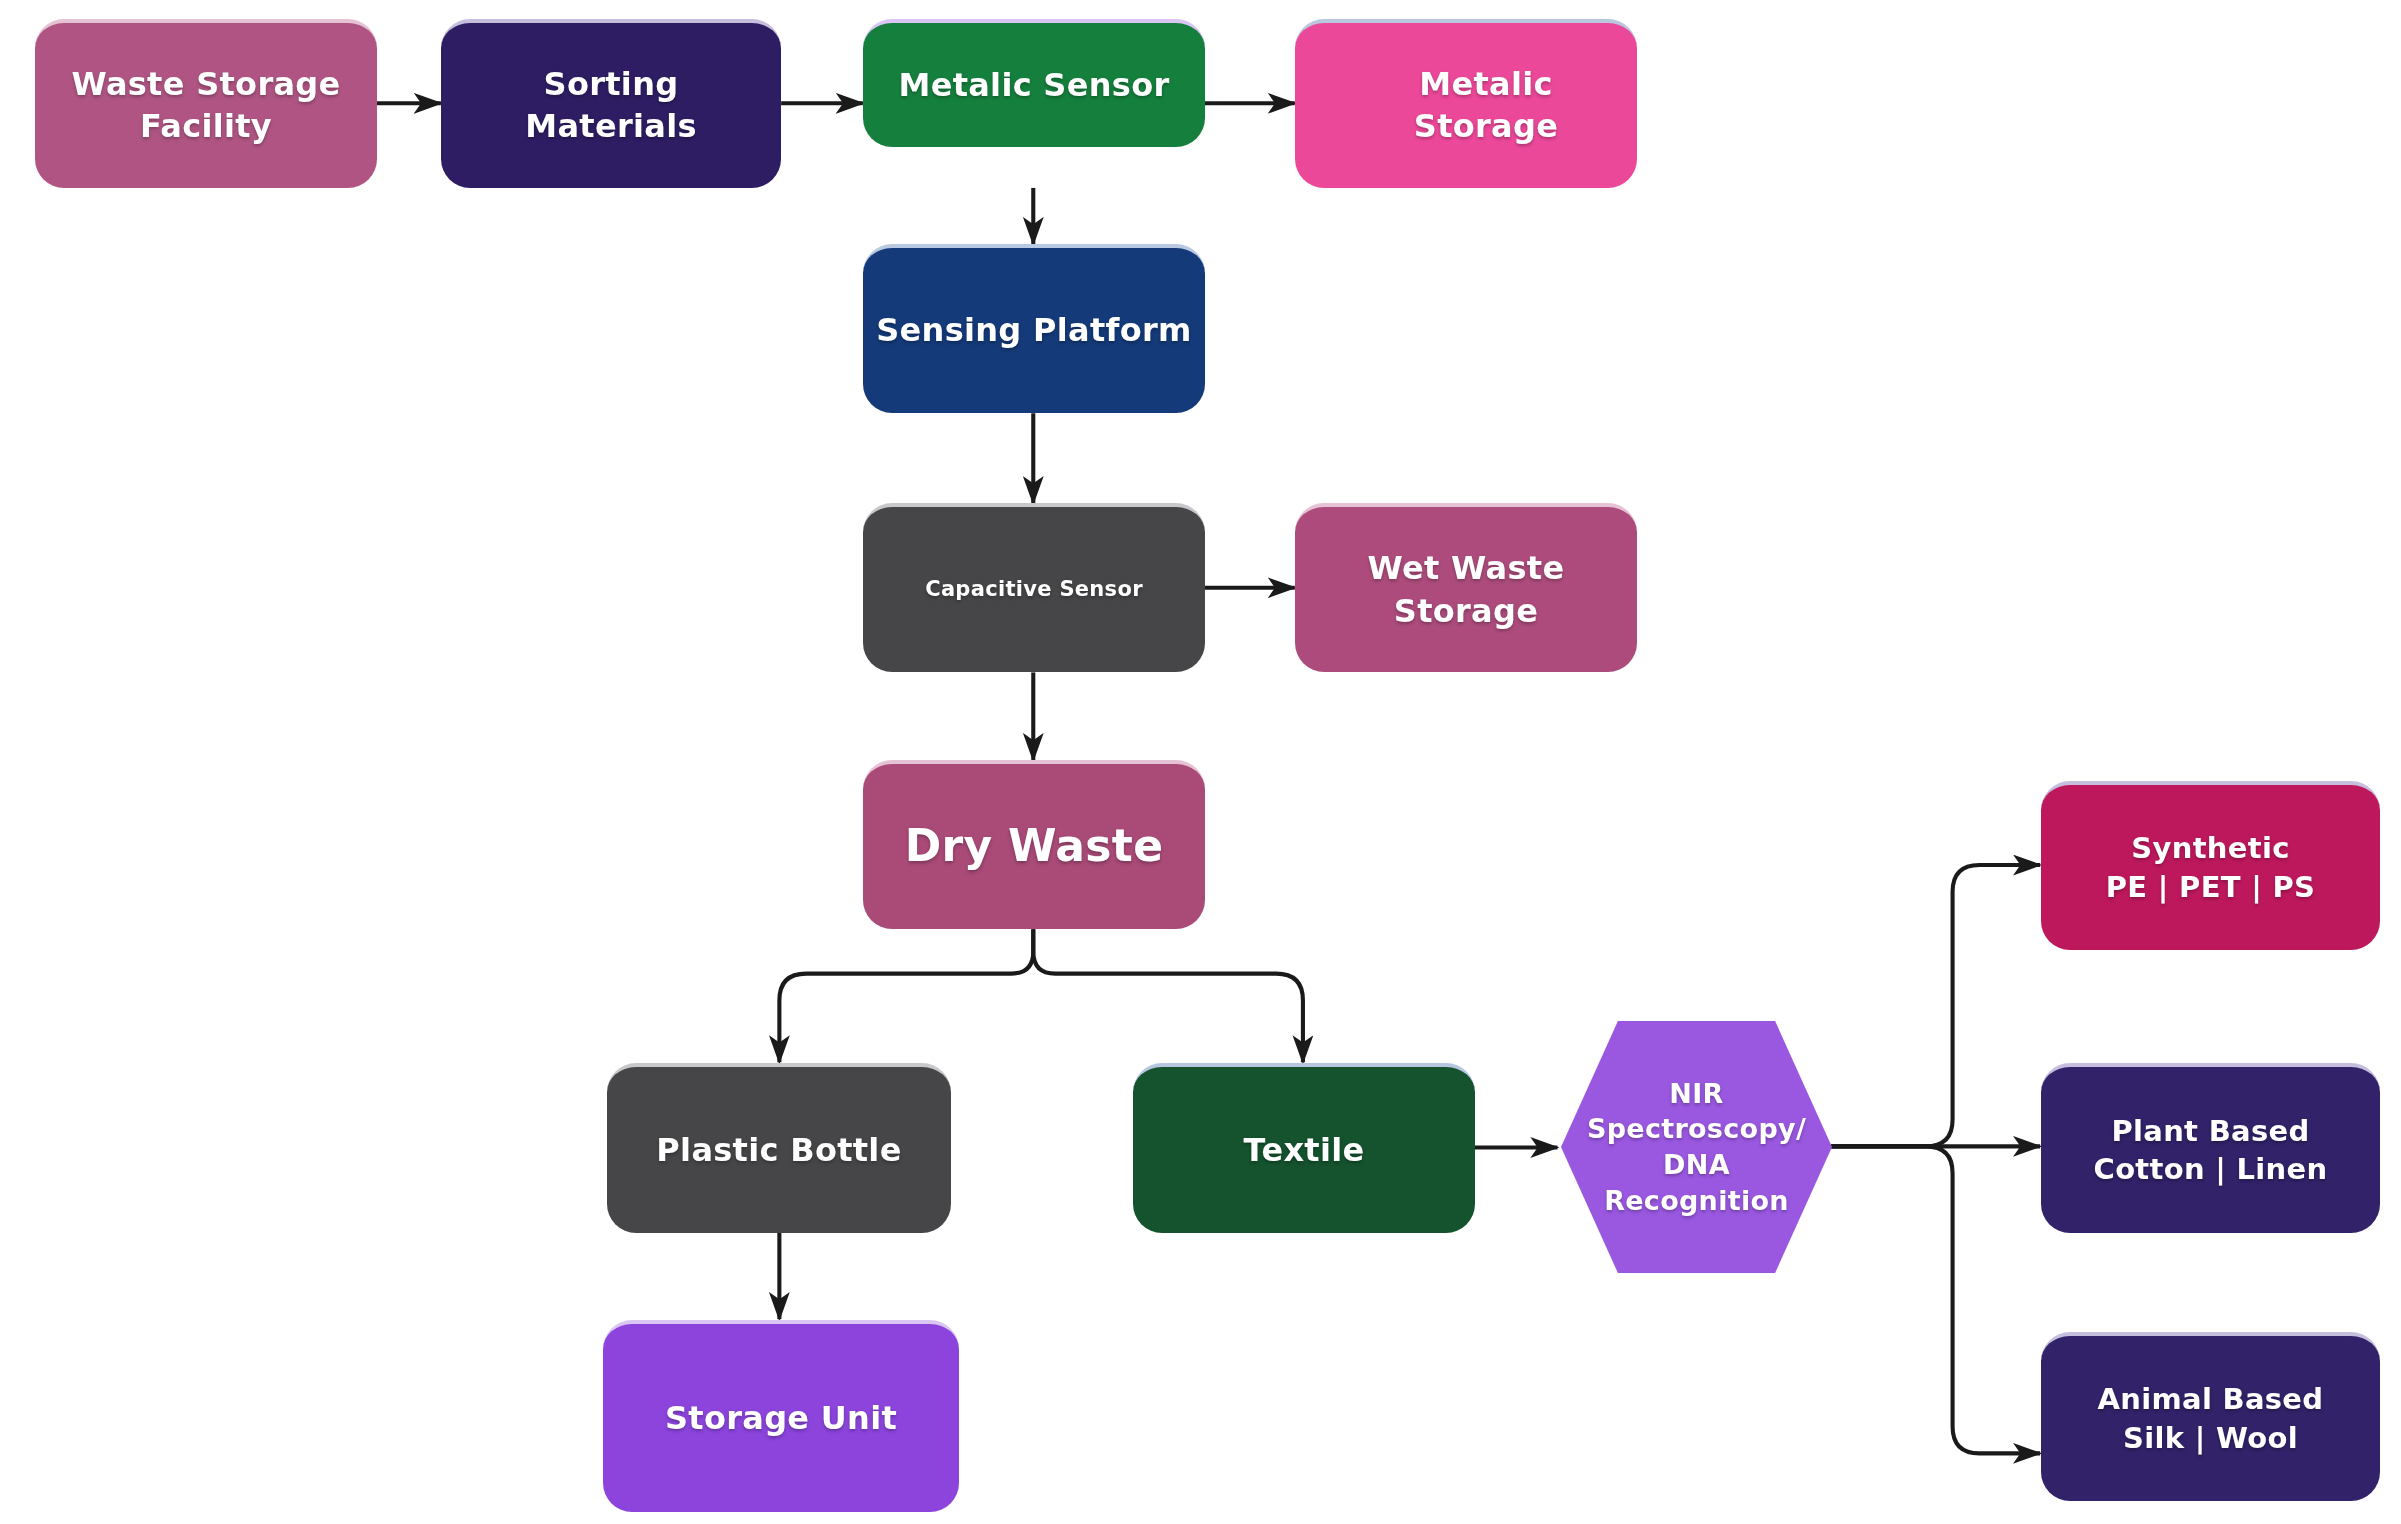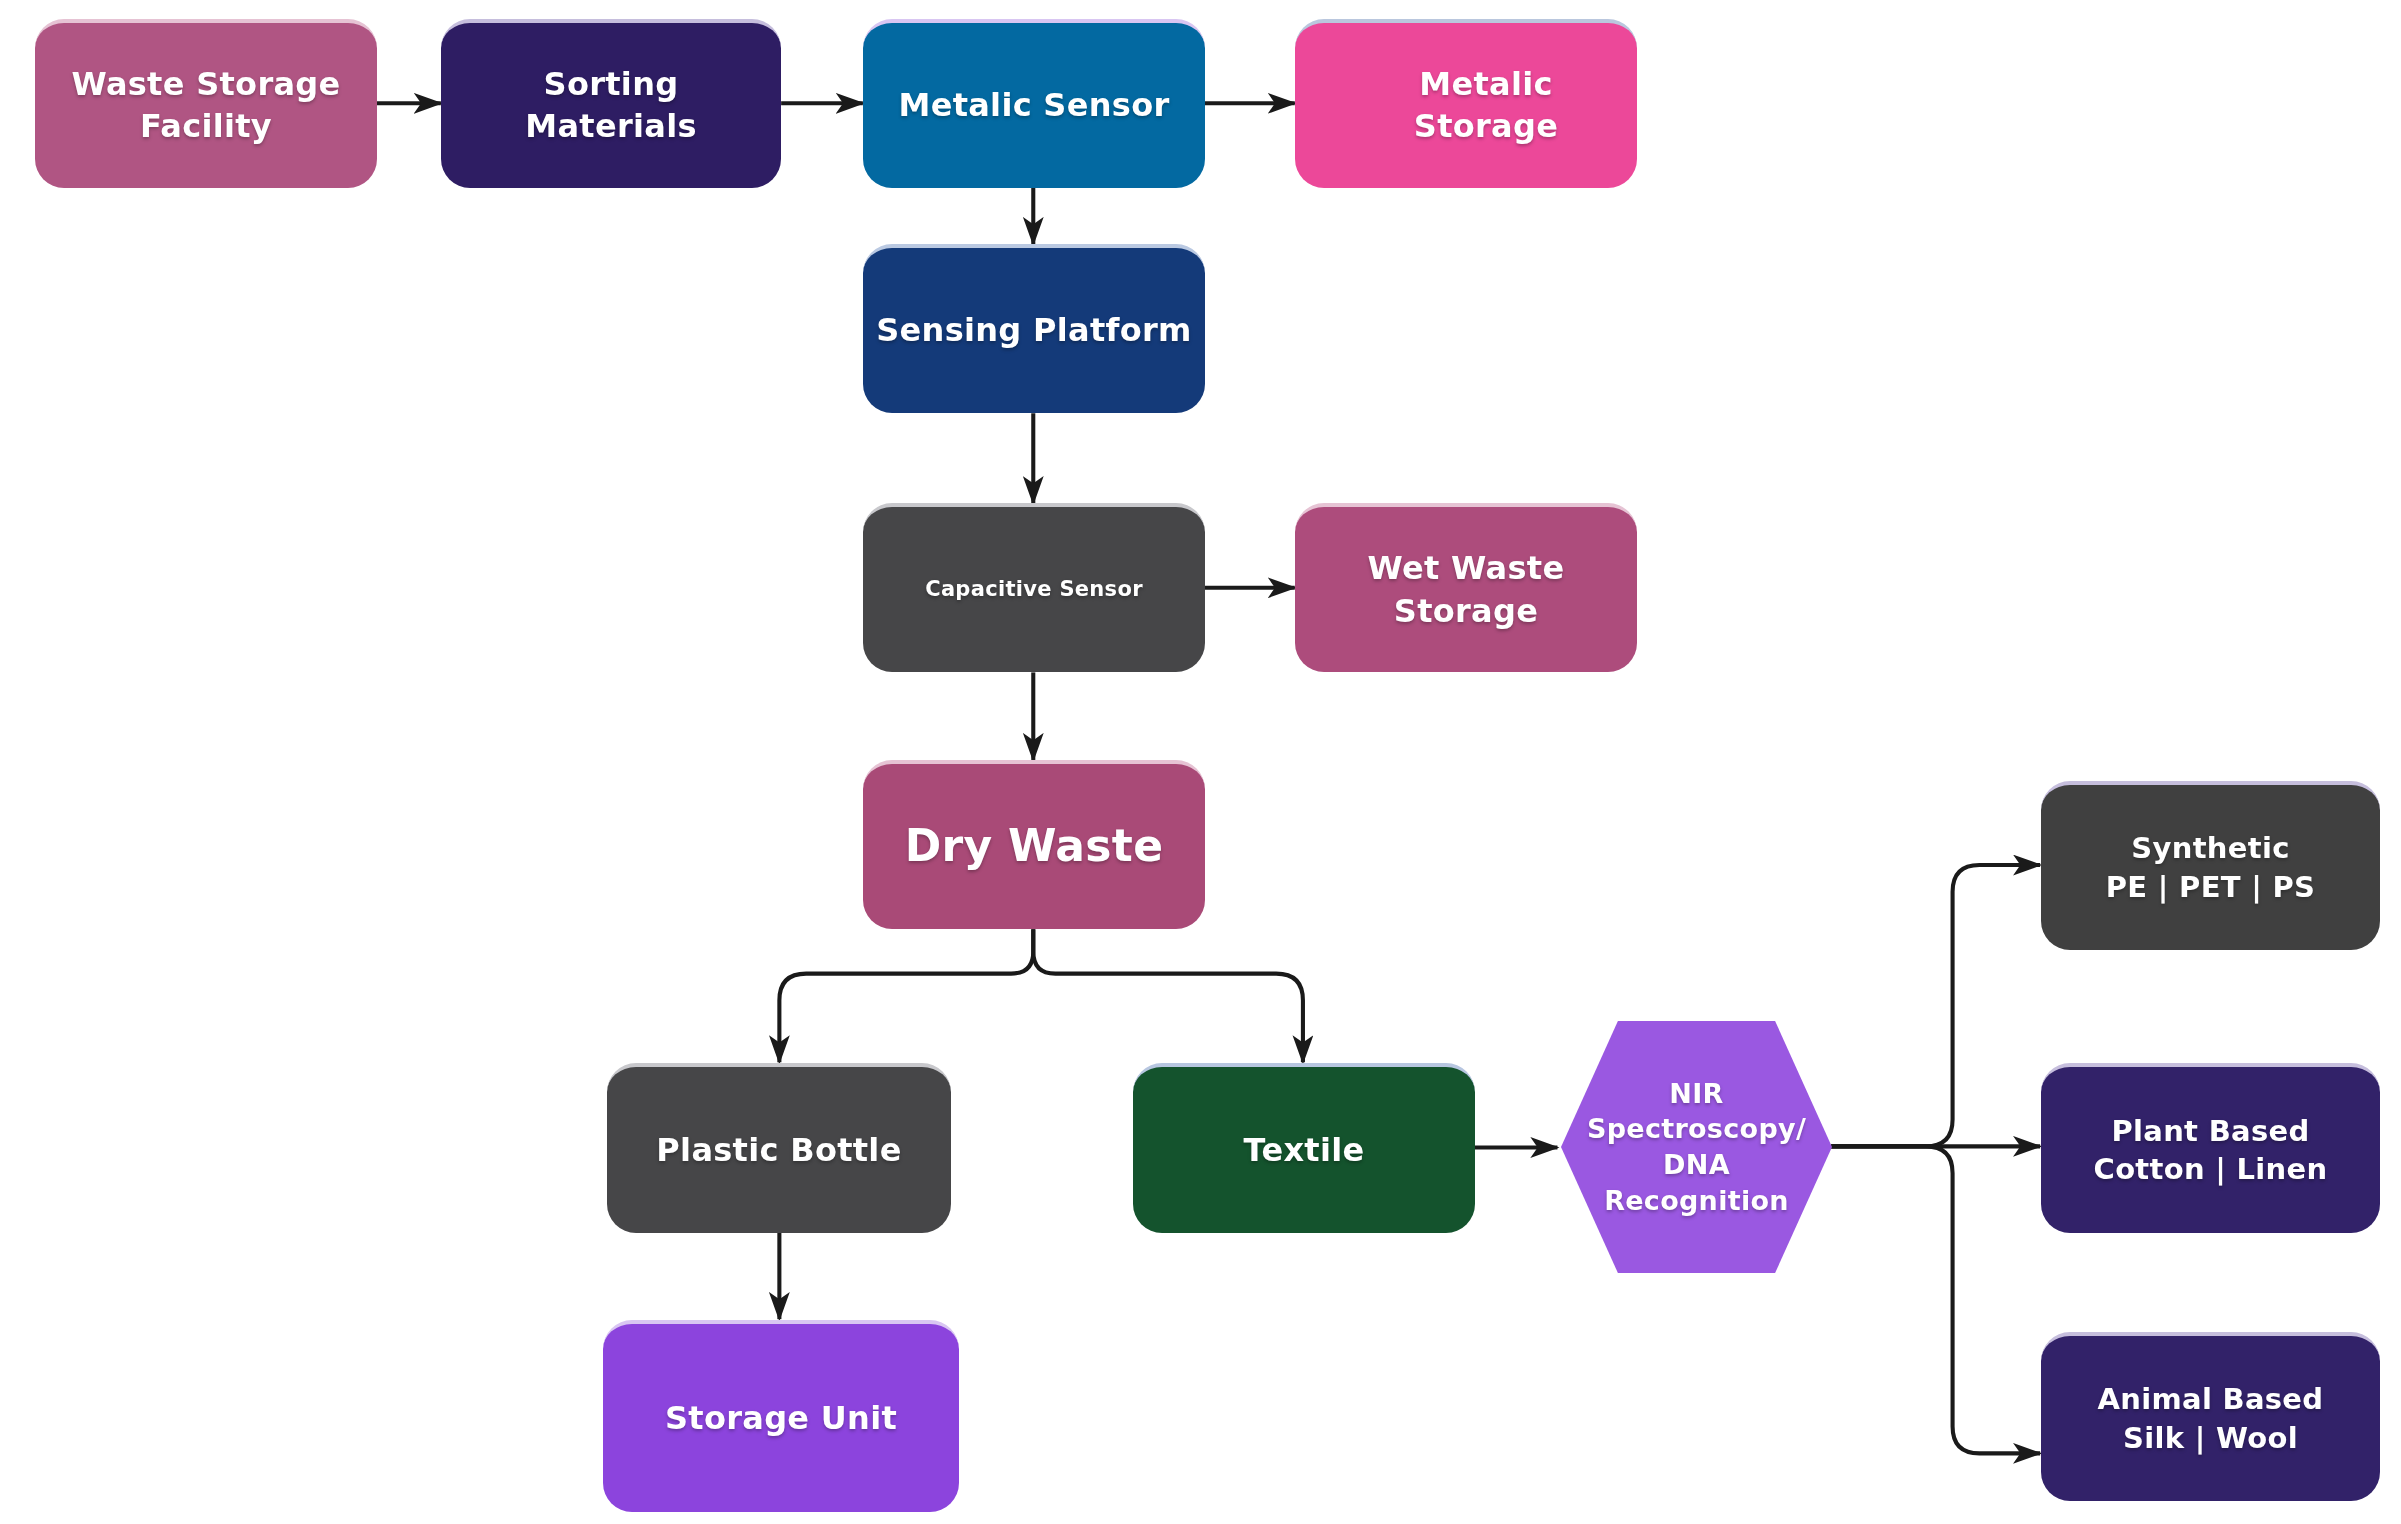--- a/index.html
+++ b/index.html
@@ -73,21 +73,21 @@
       <path d="M3137,1964 L3495,1964" class="edge" stroke="#1a1a1a" stroke-width="7" marker-end="url(#arrowhead)"></path>
       <path d="M3137,1964 L3299,1964 Q3345,1964 3345,2010 L3345,2444 Q3345,2490 3391,2490 L3495,2490" class="edge" stroke="#1a1a1a" stroke-width="7" marker-end="url(#arrowhead)"></path>
     </svg>
 <div class="node rect" style="left: 35px; top: 18.7px; width: 342px; height: 169px; background: rgb(176, 85, 131); font-size: 32px; color: rgb(255, 255, 255); border-top: 4.7px solid rgb(230, 195, 212);">
       <span class="label">Waste Storage
 Facility</span>
     </div>
     <div class="node rect" style="left: 441px; top: 18.7px; width: 340px; height: 169px; background: rgb(46, 29, 99); font-size: 32px; color: rgb(255, 255, 255); border-top: 4.7px solid rgb(198, 190, 221);">
       <span class="label">Sorting Materials</span>
     </div>
-    <div class="node rect" style="left: 863px; top: 18.7px; width: 342px; height: 169px; background: #0369a1; font-size: 32px; color: rgb(255, 255, 255); border-top: 4.7px solid rgb(217, 198, 242);">
+    <div class="node rect" style="left: 863px; top: 18.7px; width: 342px; height: 128px; background: #15803d; font-size: 32px; color: rgb(255, 255, 255); border-top: 4.7px solid rgb(217, 198, 242);">
       <span class="label">Metalic Sensor</span>
     </div>
     <div class="node rect" style="left: 1295px; top: 18.7px; width: 342px; height: 169px; background: #ec4899; font-size: 32px; color: rgb(255, 255, 255); border-top: 4.7px solid rgb(186, 199, 222); padding-left: 40px;">
       <span class="label">Metalic Storage</span>
     </div>
     <div class="node rect" style="left: 863px; top: 244px; width: 342px; height: 169px; background: rgb(20, 58, 121); font-size: 32px; color: rgb(255, 255, 255); border-top: 4.7px solid rgb(186, 201, 226);">
       <span class="label">Sensing Platform</span>
     </div>
     <div class="node rect" style="left: 863px; top: 503px; width: 342px; height: 169px; background: rgb(70, 70, 72); font-size: 21px; color: rgb(255, 255, 255); border-top: 4.7px solid rgb(200, 200, 204);">
       <span class="label">Capacitive Sensor</span>
@@ -105,21 +105,21 @@
     <div class="node rect" style="left: 1133px; top: 1063px; width: 342px; height: 170px; background: #14532d; font-size: 32px; color: rgb(255, 255, 255); border-top: 4.7px solid rgb(183, 198, 224);">
       <span class="label">Textile</span>
     </div>
     <div class="node hexagon" style="left: 1561px; top: 1021px; width: 271px; height: 252px; background: rgb(154, 88, 225); font-size: 27px; color: rgb(255, 255, 255);">
       <span class="label">NIR Spectroscopy/
 DNA Recognition</span>
     </div>
     <div class="node rect" style="left: 603px; top: 1320px; width: 356px; height: 192px; background: rgb(140, 68, 221); font-size: 32px; color: rgb(255, 255, 255); border-top: 4.7px solid rgb(217, 198, 242);">
       <span class="label">Storage Unit</span>
     </div>
-    <div class="node rect" style="left: 2041px; top: 781px; width: 339px; height: 169px; background: #404040; font-size: 29px; color: rgb(255, 255, 255); border-top: 4.7px solid rgb(198, 190, 221);">
+    <div class="node rect" style="left: 2041px; top: 781px; width: 339px; height: 169px; background: #be185d; font-size: 29px; color: rgb(255, 255, 255); border-top: 4.7px solid rgb(198, 190, 221);">
       <span class="label">Synthetic
 PE | PET | PS</span>
     </div>
     <div class="node rect" style="left: 2041px; top: 1063px; width: 339px; height: 170px; background: rgb(50, 34, 105); font-size: 29px; color: rgb(255, 255, 255); border-top: 4.7px solid rgb(198, 190, 221);">
       <span class="label">Plant Based
 Cotton | Linen</span>
     </div>
     <div class="node rect" style="left: 2041px; top: 1332px; width: 339px; height: 169px; background: rgb(50, 34, 105); font-size: 29px; color: rgb(255, 255, 255); border-top: 4.7px solid rgb(198, 190, 221);">
       <span class="label">Animal Based
 Silk | Wool</span>

